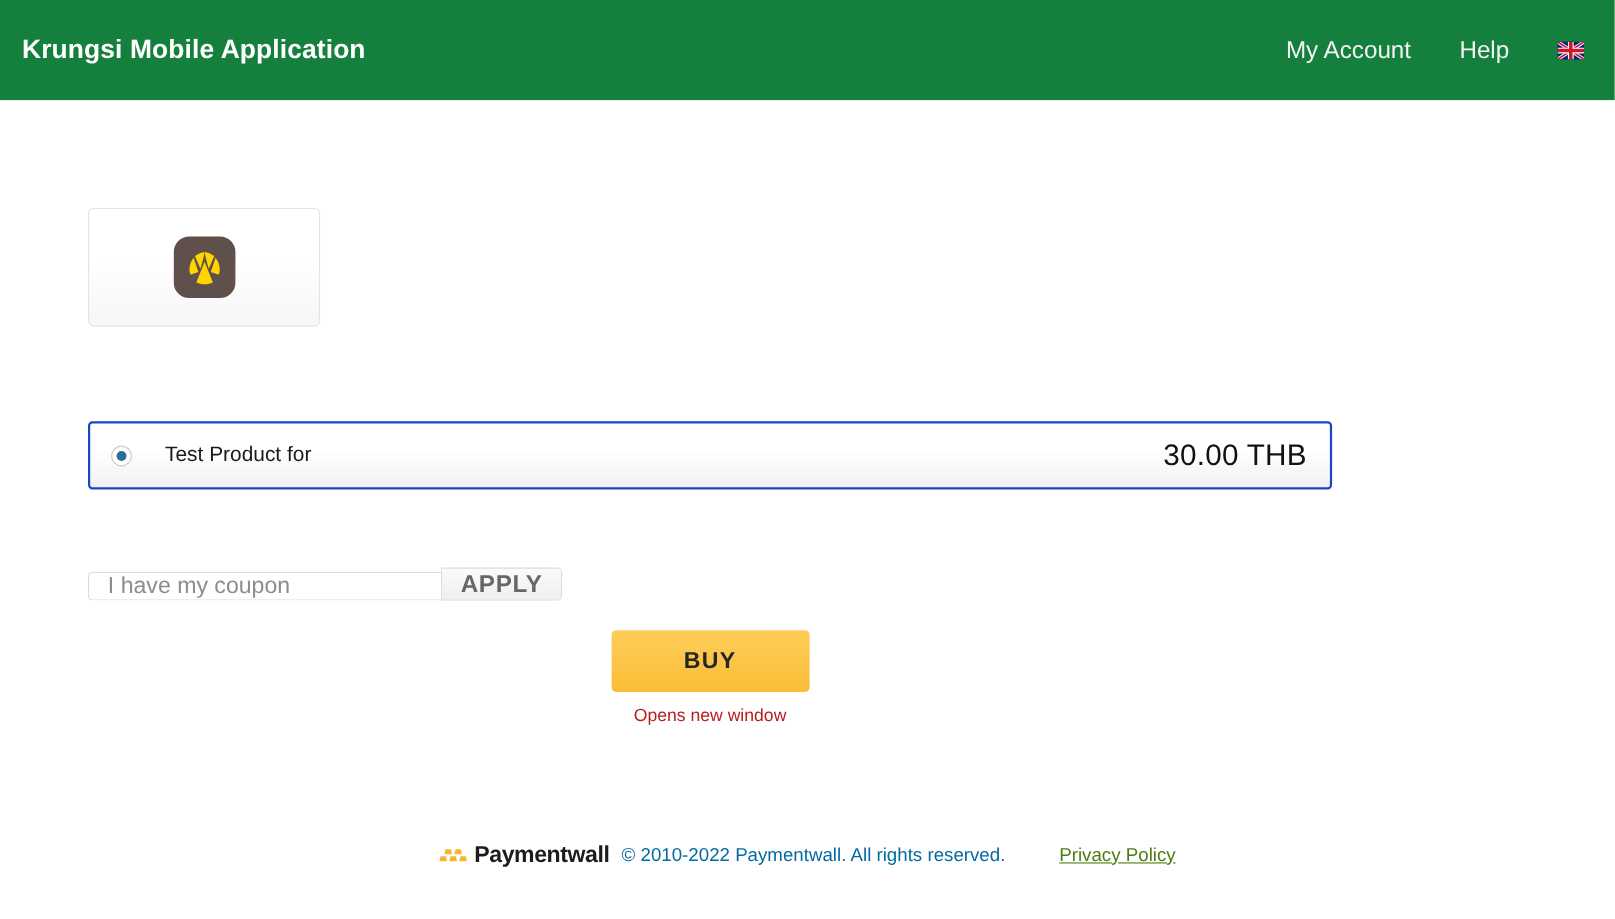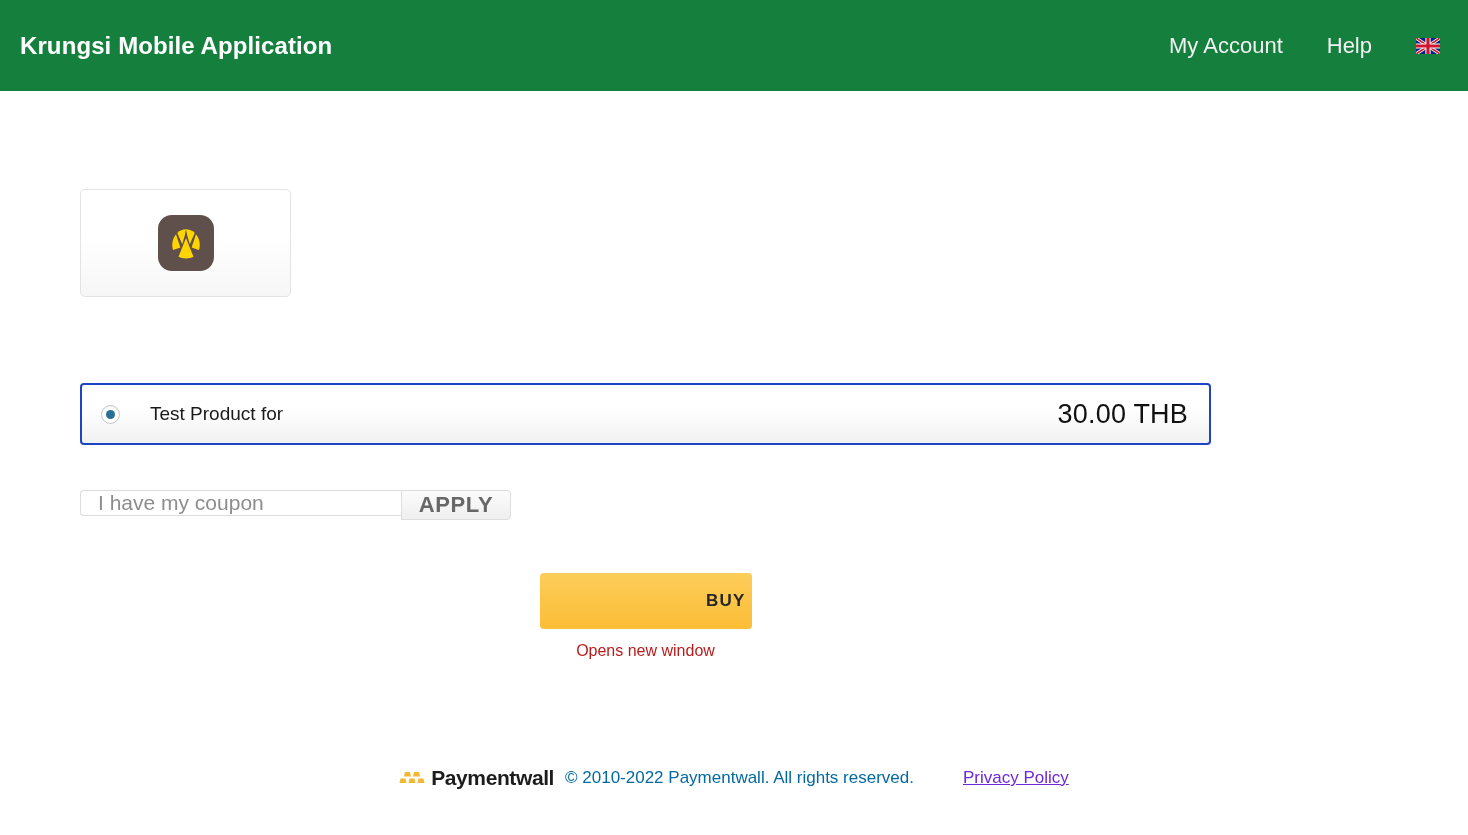--- a/index.html
+++ b/index.html
@@ -128,21 +128,21 @@
     font-size: 27px;
     font-weight: normal;
     color: #111111;
     letter-spacing: 0.2px;
   }
 
   
   .coupon-group {
     margin-top: 45px;
     display: flex;
-    align-items: flex-start;
+    align-items: flex-end;
     width: 431px;
     height: 56px;
   }
   .coupon-input {
     flex: 1;
     border: 1px solid #dcdcdc;
     border-right: none;
     border-radius: 4px 0 0 4px;
     background: #ffffff;
     font-family: "Liberation Sans", sans-serif;
@@ -171,32 +171,31 @@
 
   
   .buy-wrap {
     width: 1131px;
     margin-top: 27px;
     display: flex;
     flex-direction: column;
     align-items: center;
   }
   .buy-btn {
-    width: 212px;
+    width: 180px;
     height: 56px;
     border: none;
     border-radius: 4px;
     background: linear-gradient(to bottom, #fdcd5a 0%, #fbbd36 100%);
     color: #262626;
     font-family: "Liberation Sans", sans-serif;
-    font-size: 17px;
+    font-size: 21px;
     font-weight: bold;
     letter-spacing: 1.2px;
     cursor: pointer;
-    text-align: right;
   }
   .opens-new {
     margin-top: 13px;
     font-size: 16px;
     color: #b91c1c;
   }
 
   
   .footer {
     position: absolute;
@@ -222,21 +221,21 @@
     color: #1c1c1c;
     letter-spacing: -0.4px;
   }
   .copyright {
     font-size: 17px;
     color: #0369a1;
     margin-left: 10px;
   }
   .privacy-link {
     font-size: 17px;
-    color: #6d28d9;
+    color: #4d7c0f;
     text-decoration: underline;
     cursor: pointer;
     margin-left: 48px;
   }
 </style>
 </head>
 <body>
 
 <div class="header">
   <div class="brand-title">Krungsi Mobile Application</div>

